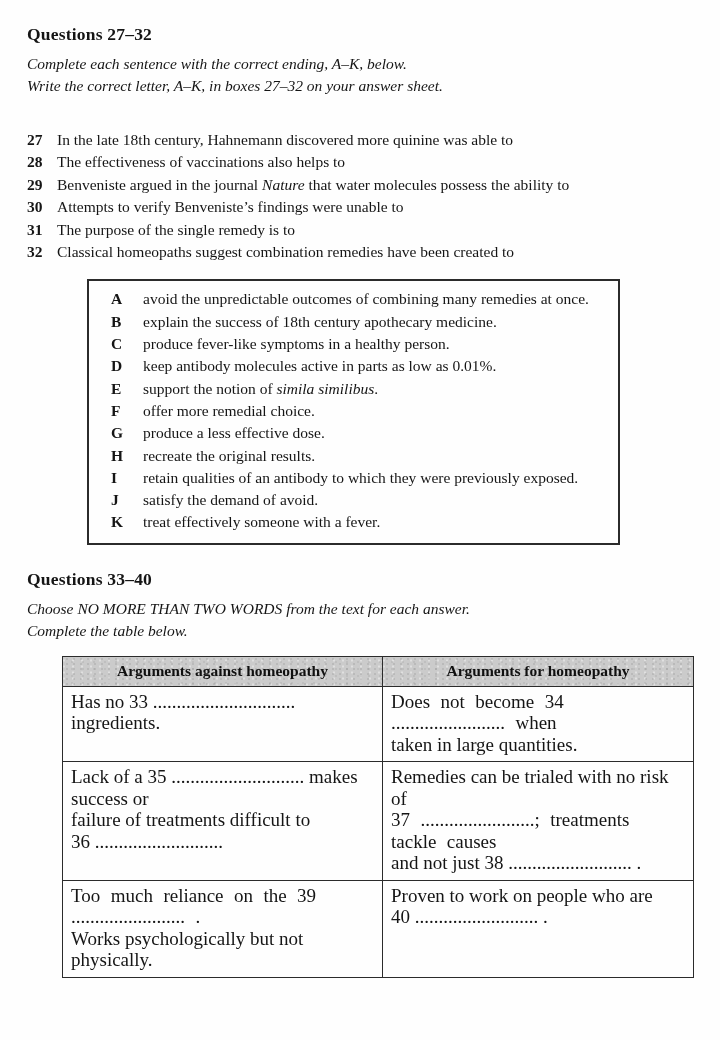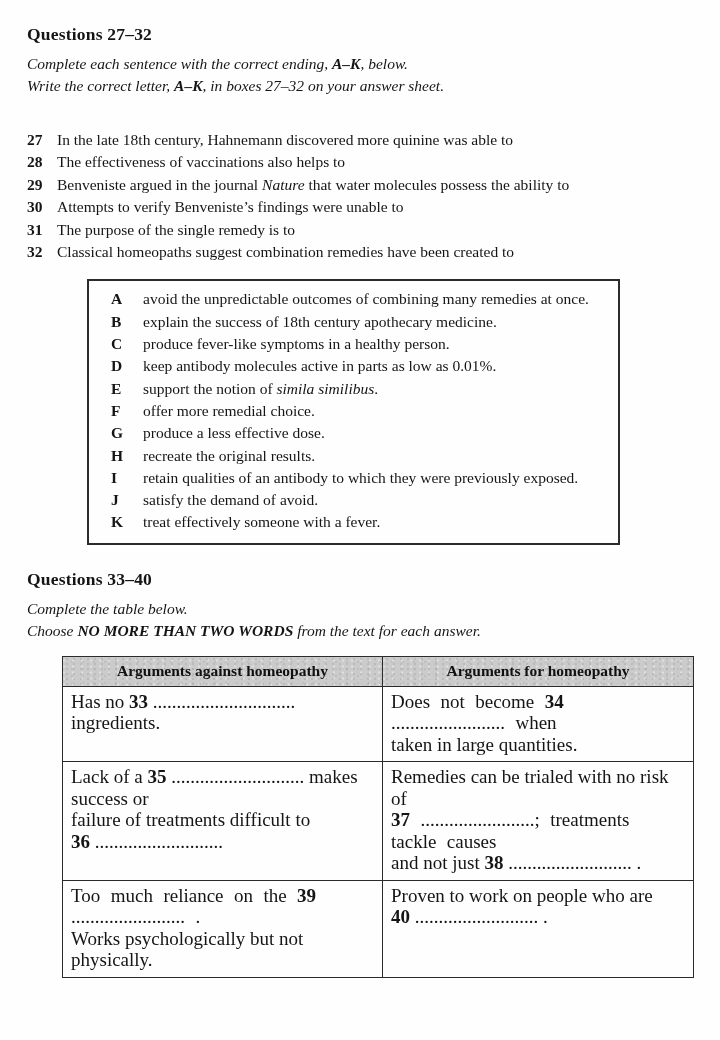--- a/index.html
+++ b/index.html
@@ -84,21 +84,21 @@
   }
   table.answers td {
     font-size: 19px;
     line-height: 21.5px;
     padding: 4px 8px 6px 8px;
     vertical-align: top;
   }
   .col-against { width: 320px; }
   .col-for    { width: 311px; }
 
-  .b { font-weight: bold; }
+  .b { font-weight: normal; }
   .i { font-style: italic; }
   .w { word-spacing: 0.3em; }
 </style>
 </head>
 <body>
 
 <div id="page">
   <div class="content">
 
     <div class="section1">
@@ -176,22 +176,22 @@
         </div>
         <div class="opt-row">
           <span class="opt-letter">K</span>
           <span class="opt-text"><span>treat effectively someone with a fever.</span></span>
         </div>
       </div>
     </div>
 
     <div class="section2">
       <h1 class="sec-title">Questions 33–40</h1>
+      <p class="instr"><span>Choose </span><span class="b">NO MORE THAN TWO WORDS</span><span> from the text for each answer.</span></p>
       <p class="instr"><span>Complete the table below.</span></p>
-      <p class="instr"><span>Choose </span><span class="b">NO MORE THAN TWO WORDS</span><span> from the text for each answer.</span></p>
 
       <div class="table-wrap">
         <table class="answers">
           <colgroup>
             <col class="col-against">
             <col class="col-for">
           </colgroup>
           <thead>
             <tr>
               <th>Arguments against homeopathy</th>

